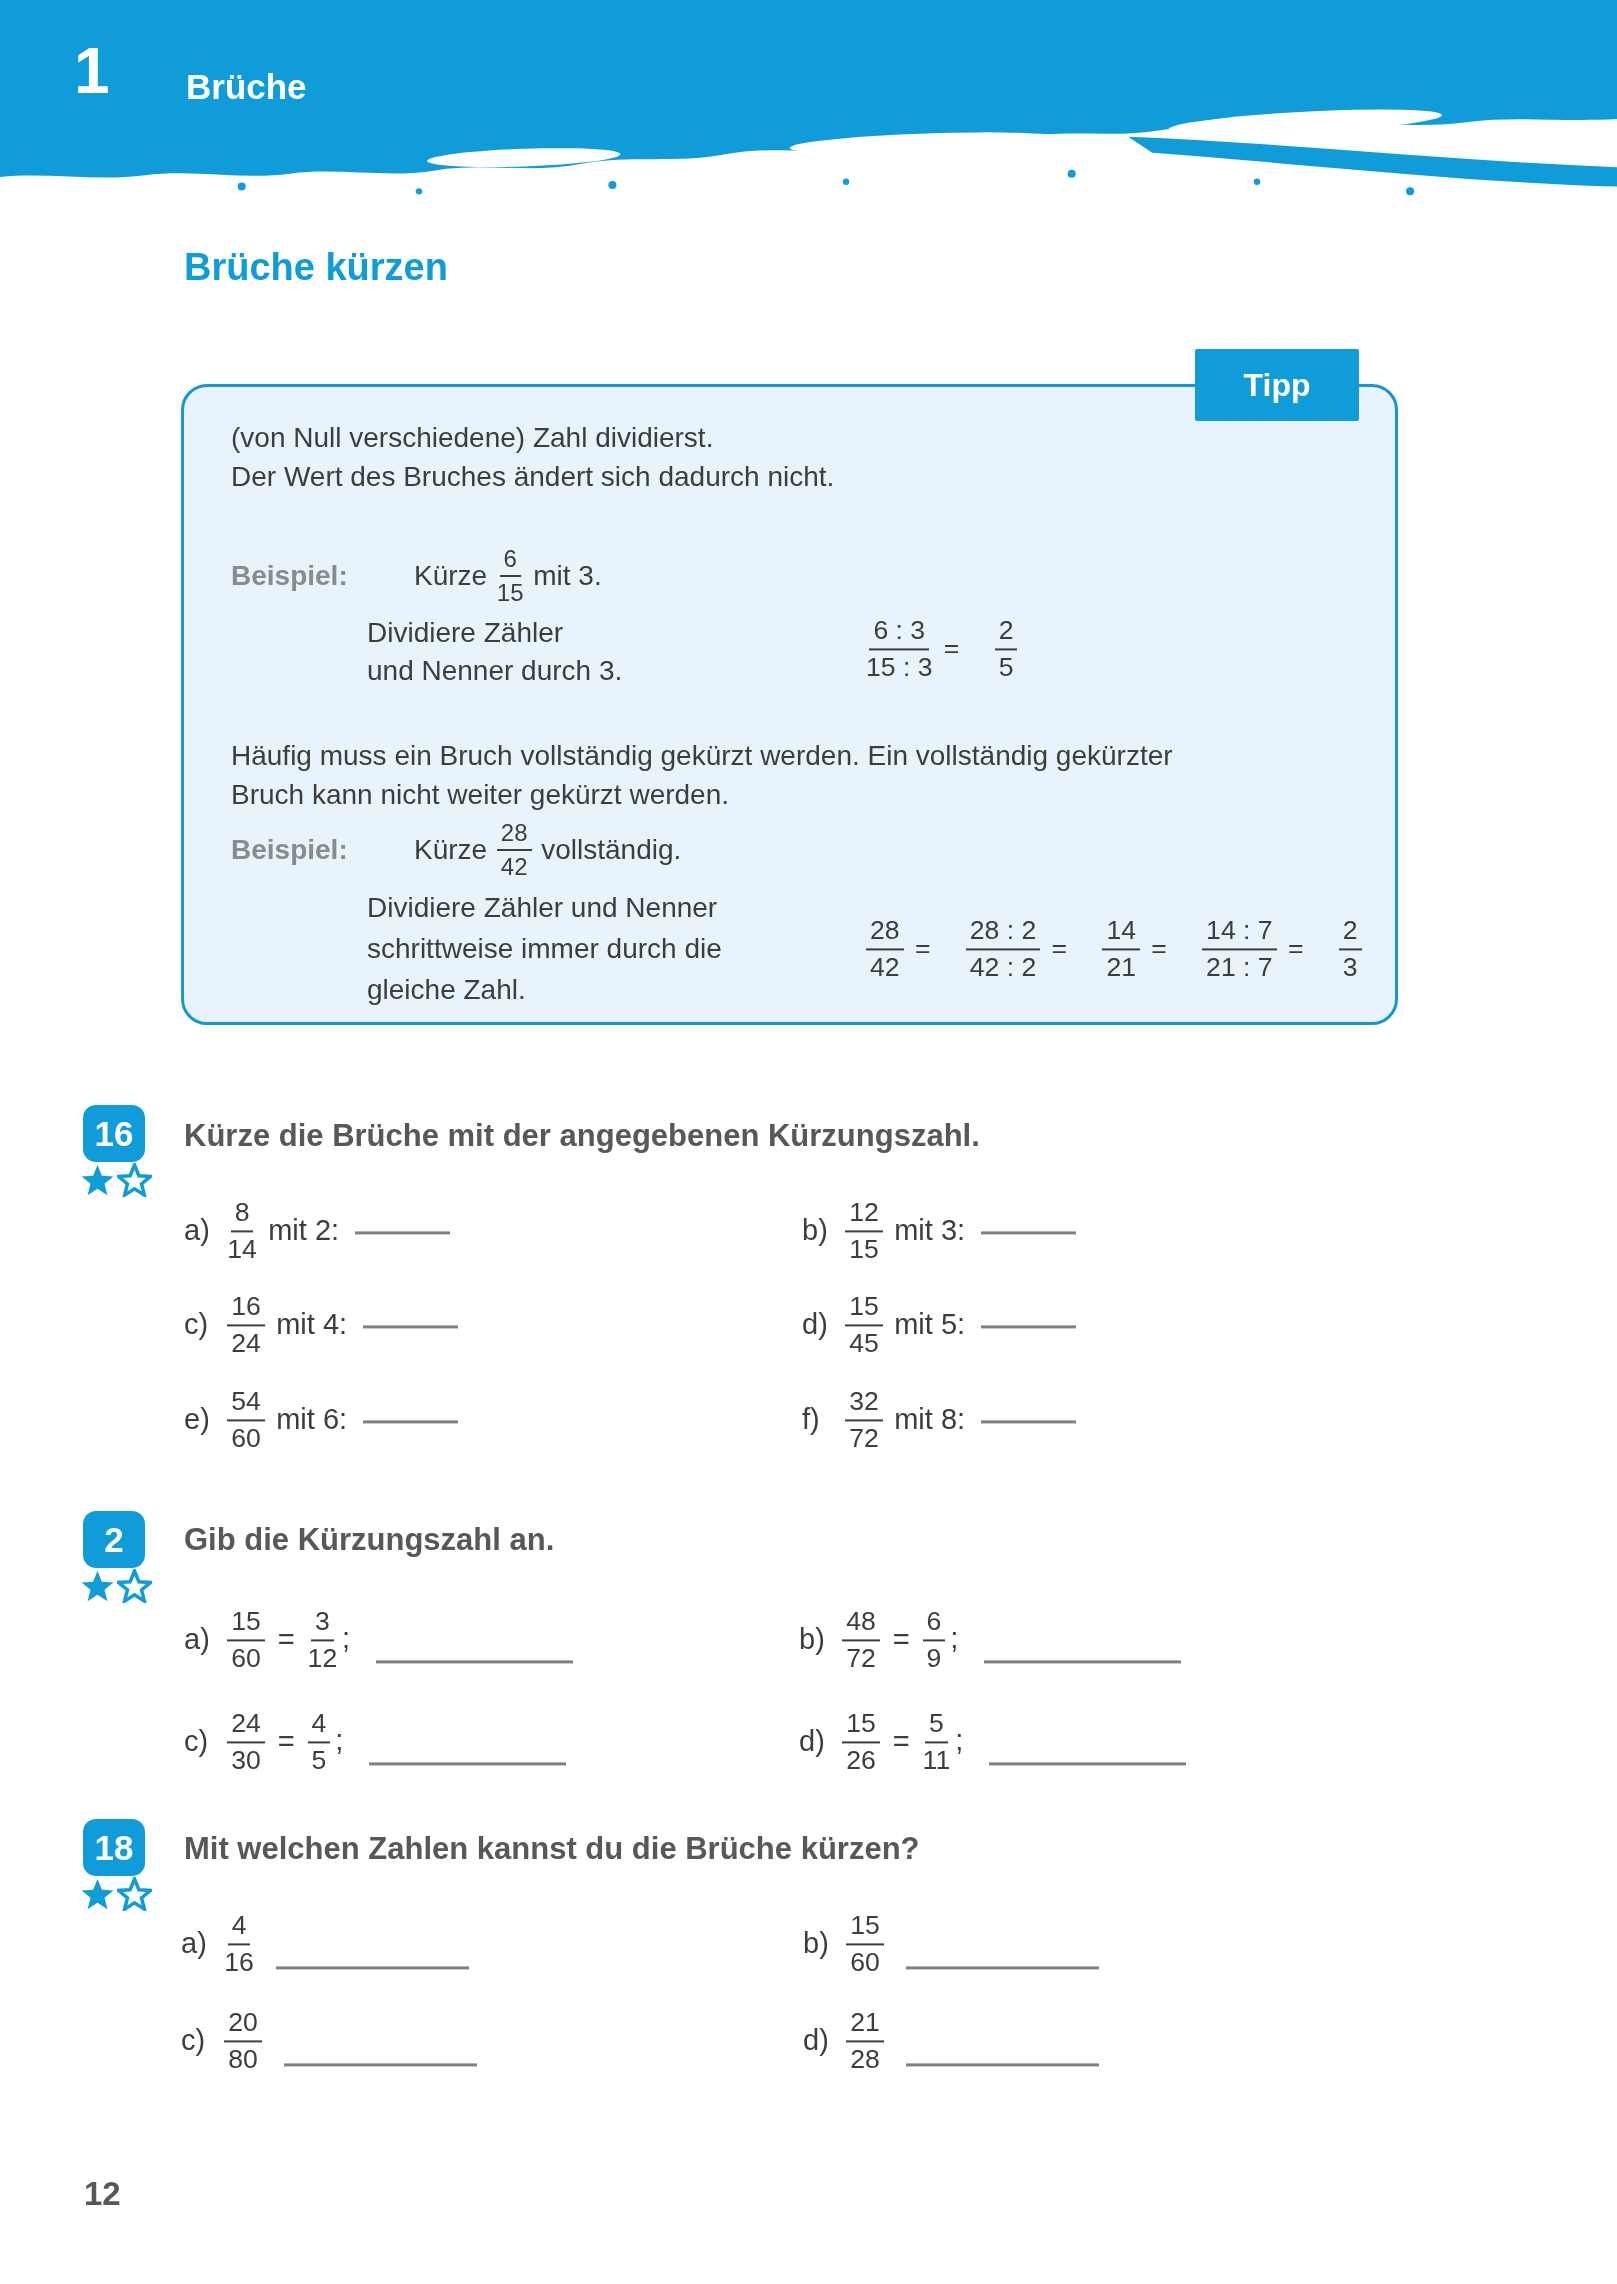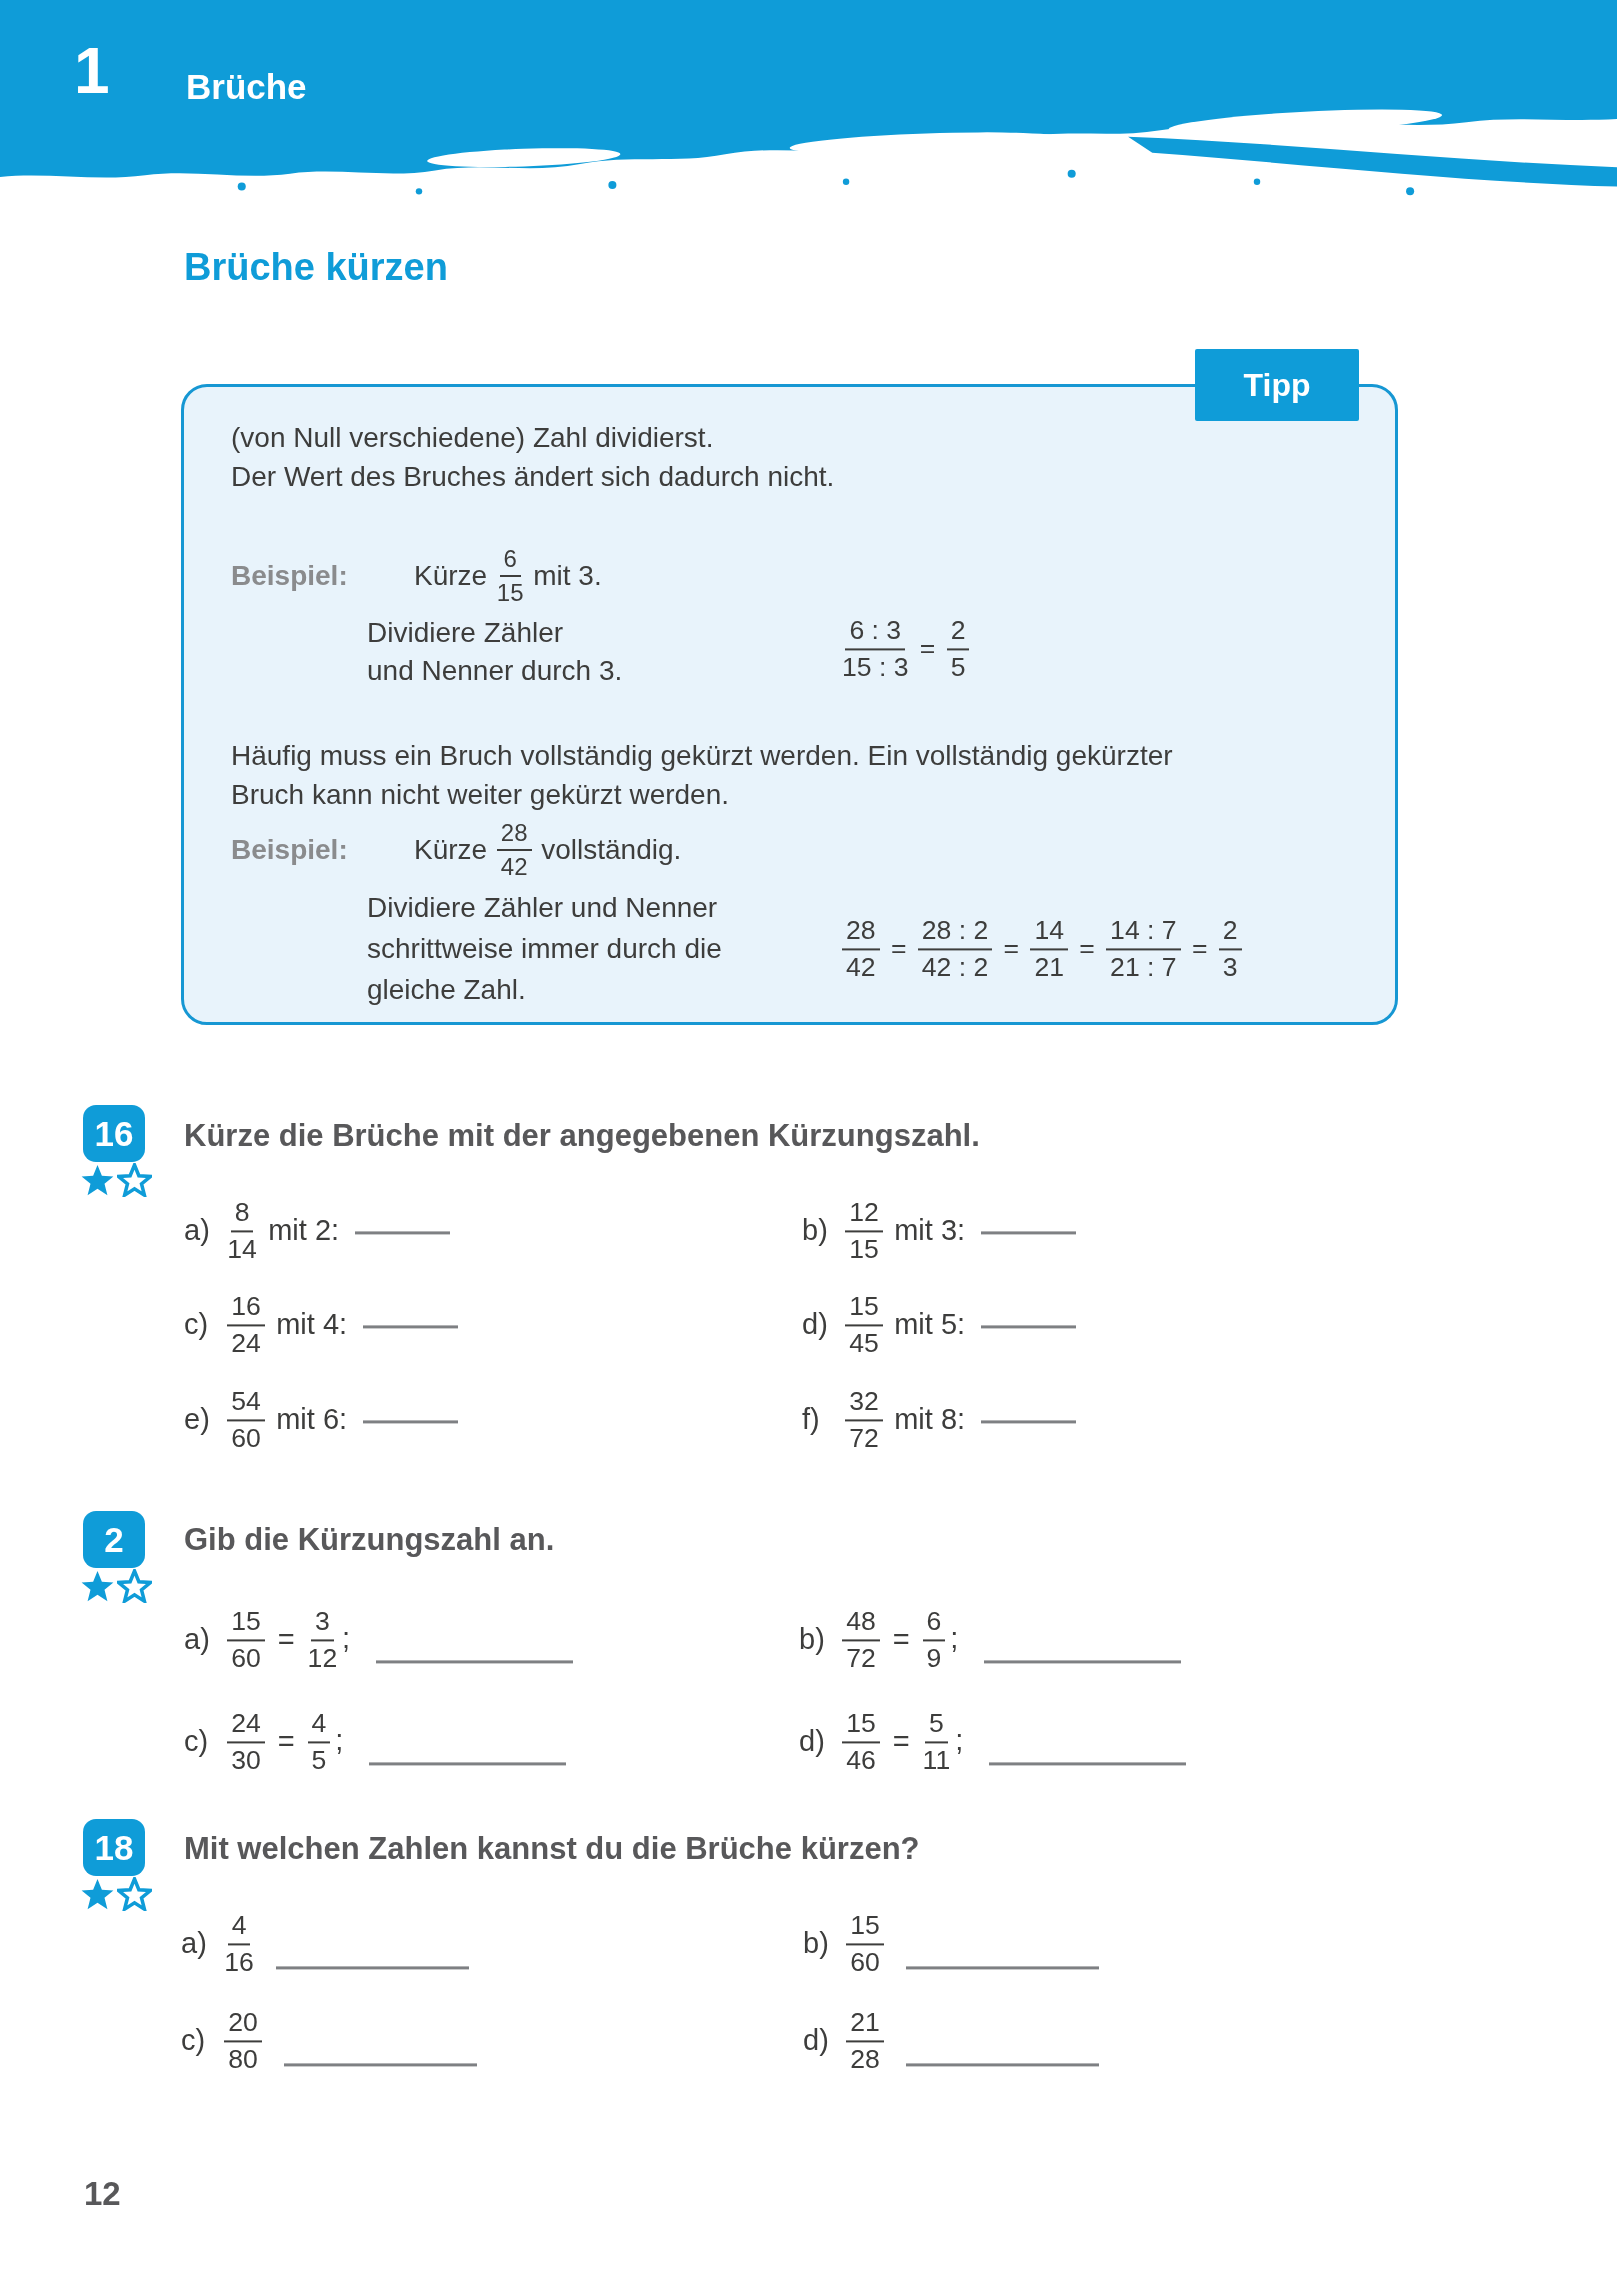--- a/index.html
+++ b/index.html
@@ -29,21 +29,21 @@
   .expl-2{top:887px;line-height:41px;}
   .eq{position:absolute;display:flex;align-items:center;gap:11.3px;font-size:26.6px;transform:translateY(-50%);z-index:2;}
   .eq-1{left:842px;top:649px;}
   .eq-2{left:842px;top:949px;}
 
   
   .frac{display:inline-flex;flex-direction:column;align-items:center;line-height:1;text-align:center;}
   .frac .fn{padding:0 4px 4px;border-bottom:2.4px solid #3d3d3c;}
   .frac .fd{padding-top:4px;}
   .frac-sm{font-size:24px;}
-  .frac-eq{font-size:26.6px;}
+  .frac-eq{font-size:26.6px;margin-left:24px;}
   .frac-ex{font-size:26.6px;}
 
   
   .task-badge{position:absolute;left:83px;width:62px;height:57px;background:#0f9cd8;border-radius:13px;
               color:#ffffff;font-weight:bold;font-size:35px;display:flex;align-items:center;justify-content:center;}
   .stars{position:absolute;left:80px;display:flex;gap:2.4px;}
   .ex-title{position:absolute;left:184px;font-size:31px;font-weight:bold;color:#58585a;line-height:1.2;}
   .ex-row{position:absolute;display:flex;align-items:center;gap:11.3px;font-size:29px;transform:translateY(-50%);}
   .lbl{min-width:32px;}
   .eqs{padding:0 1.6px;}
@@ -289,21 +289,21 @@
         <span class="fn">4</span>
         <span class="fd">5</span>
       </span>
     <span class="semi">;</span>
     <span class="blank blank-l"></span>
   </div>
   <div class="ex-row" style="left:799px;top:1742px;">
     <span class="lbl">d)</span>
     <span class="frac frac-ex">
         <span class="fn">15</span>
-        <span class="fd">46</span>
+        <span class="fd">26</span>
       </span>
     <span class="eqs">=</span>
     <span class="frac frac-ex">
         <span class="fn">5</span>
         <span class="fd">11</span>
       </span>
     <span class="semi">;</span>
     <span class="blank blank-l"></span>
   </div>
 

